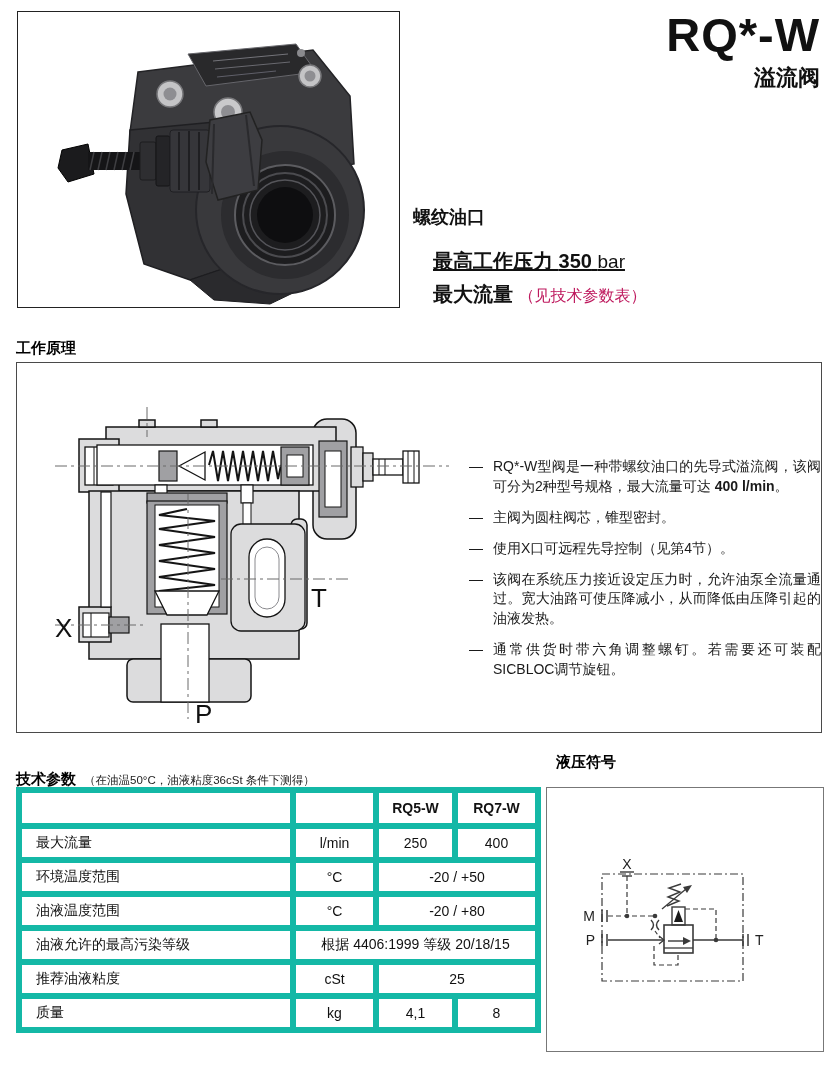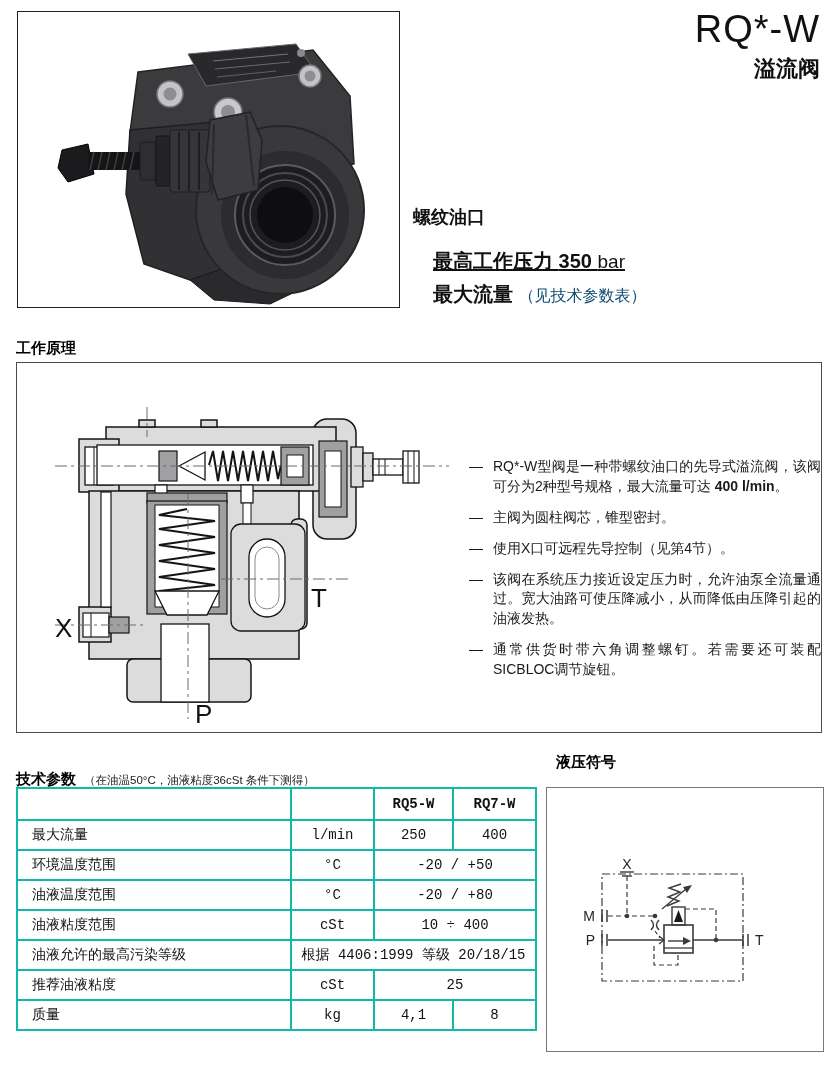--- a/index.html
+++ b/index.html
@@ -4,49 +4,49 @@
 <style>
   html,body{margin:0;padding:0;width:830px;height:1065px;background:#fff;overflow:hidden;}
   body{position:relative;font-family:"Liberation Sans","DejaVu Sans",sans-serif;color:#111;}
   .abs{position:absolute;}
 
   
   .photo-frame{left:17px;top:11px;width:381px;height:295px;border:1px solid #222;background:#fff;}
 
   
   .brand{right:10px;top:10px;text-align:right;}
-  .brand .model{font-size:38px;font-weight:normal;letter-spacing:1px;line-height:1.05;}
+  .brand .model{font-size:47px;font-weight:bold;letter-spacing:1px;line-height:1.05;}
   .brand .typename{font-size:22px;font-weight:bold;margin-top:4px;}
   .brand .series{font-size:17px;font-weight:bold;margin-top:5px;}
 
   
   .intro-ports{left:413px;top:205px;font-size:18px;font-weight:bold;}
   .intro-pressure{left:433px;top:248px;font-size:20px;font-weight:bold;text-decoration:underline;}
   .intro-pressure .unit{font-weight:normal;font-size:19px;}
   .intro-flow{left:433px;top:281px;font-size:20px;font-weight:bold;}
-  .intro-flow .note{font-weight:normal;font-size:16px;color:#0c4a6e;}
+  .intro-flow .note{font-weight:normal;font-size:16px;color:#be185d;}
 
   
   .sec-title{font-size:15px;font-weight:bold;color:#000;}
   .wp-title{left:16px;top:339px;}
   .tp-title{left:16px;top:753px;margin-top:17px;}
   .tp-title .caption{font-weight:normal;font-size:11.5px;color:#222;margin-left:8px;}
   .hs-title{left:556px;top:753px;}
 
   
   .wp-box{left:16px;top:362px;width:804px;height:369px;border:1px solid #4a4a4a;background:#fff;}
   .cutaway{position:absolute;left:34px;top:26px;}
   .bullets{position:absolute;left:452px;top:94px;width:352px;}
   .bullet{position:relative;padding-left:24px;margin-bottom:11px;font-size:14px;line-height:1.42;text-align:justify;color:#1a1a1a;}
   .bullet .dash{position:absolute;left:0;top:0;}
   .bullet .b{font-weight:bold;}
 
   
   table.tp{position:absolute;left:16px;top:787px;width:519px;border-collapse:collapse;table-layout:fixed;font-size:14px;color:#111;}
-  table.tp td{border:2px solid #14b8a6;height:28px;padding:0;vertical-align:middle;font-family:Liberation Mono, monospace;}
+  table.tp td{border:6px solid #14b8a6;height:28px;padding:0;vertical-align:middle;}
   table.tp tr.hdr td{height:30px;font-weight:bold;text-align:center;}
   td.lbl{text-align:left;padding-left:14px !important;}
   td.unit,td.val{text-align:center;}
 
   
   .hs-box{left:546px;top:787px;width:276px;height:263px;border:1.5px solid #777;background:#fff;}
 </style>
 </head>
 <body>
 
@@ -244,25 +244,20 @@
     <td class="lbl">环境温度范围</td>
     <td class="unit">°C</td>
     <td class="val" colspan="2">-20 / +50</td>
   </tr>
   <tr>
     <td class="lbl">油液温度范围</td>
     <td class="unit">°C</td>
     <td class="val" colspan="2">-20 / +80</td>
   </tr>
   <tr>
-    <td class="lbl">油液粘度范围</td>
-    <td class="unit">cSt</td>
-    <td class="val" colspan="2">10 ÷ 400</td>
-  </tr>
-  <tr>
     <td class="lbl">油液允许的最高污染等级</td>
     <td class="val" colspan="3">根据 4406:1999 等级 20/18/15</td>
   </tr>
   <tr>
     <td class="lbl">推荐油液粘度</td>
     <td class="unit">cSt</td>
     <td class="val" colspan="2">25</td>
   </tr>
   <tr>
     <td class="lbl">质量</td>

